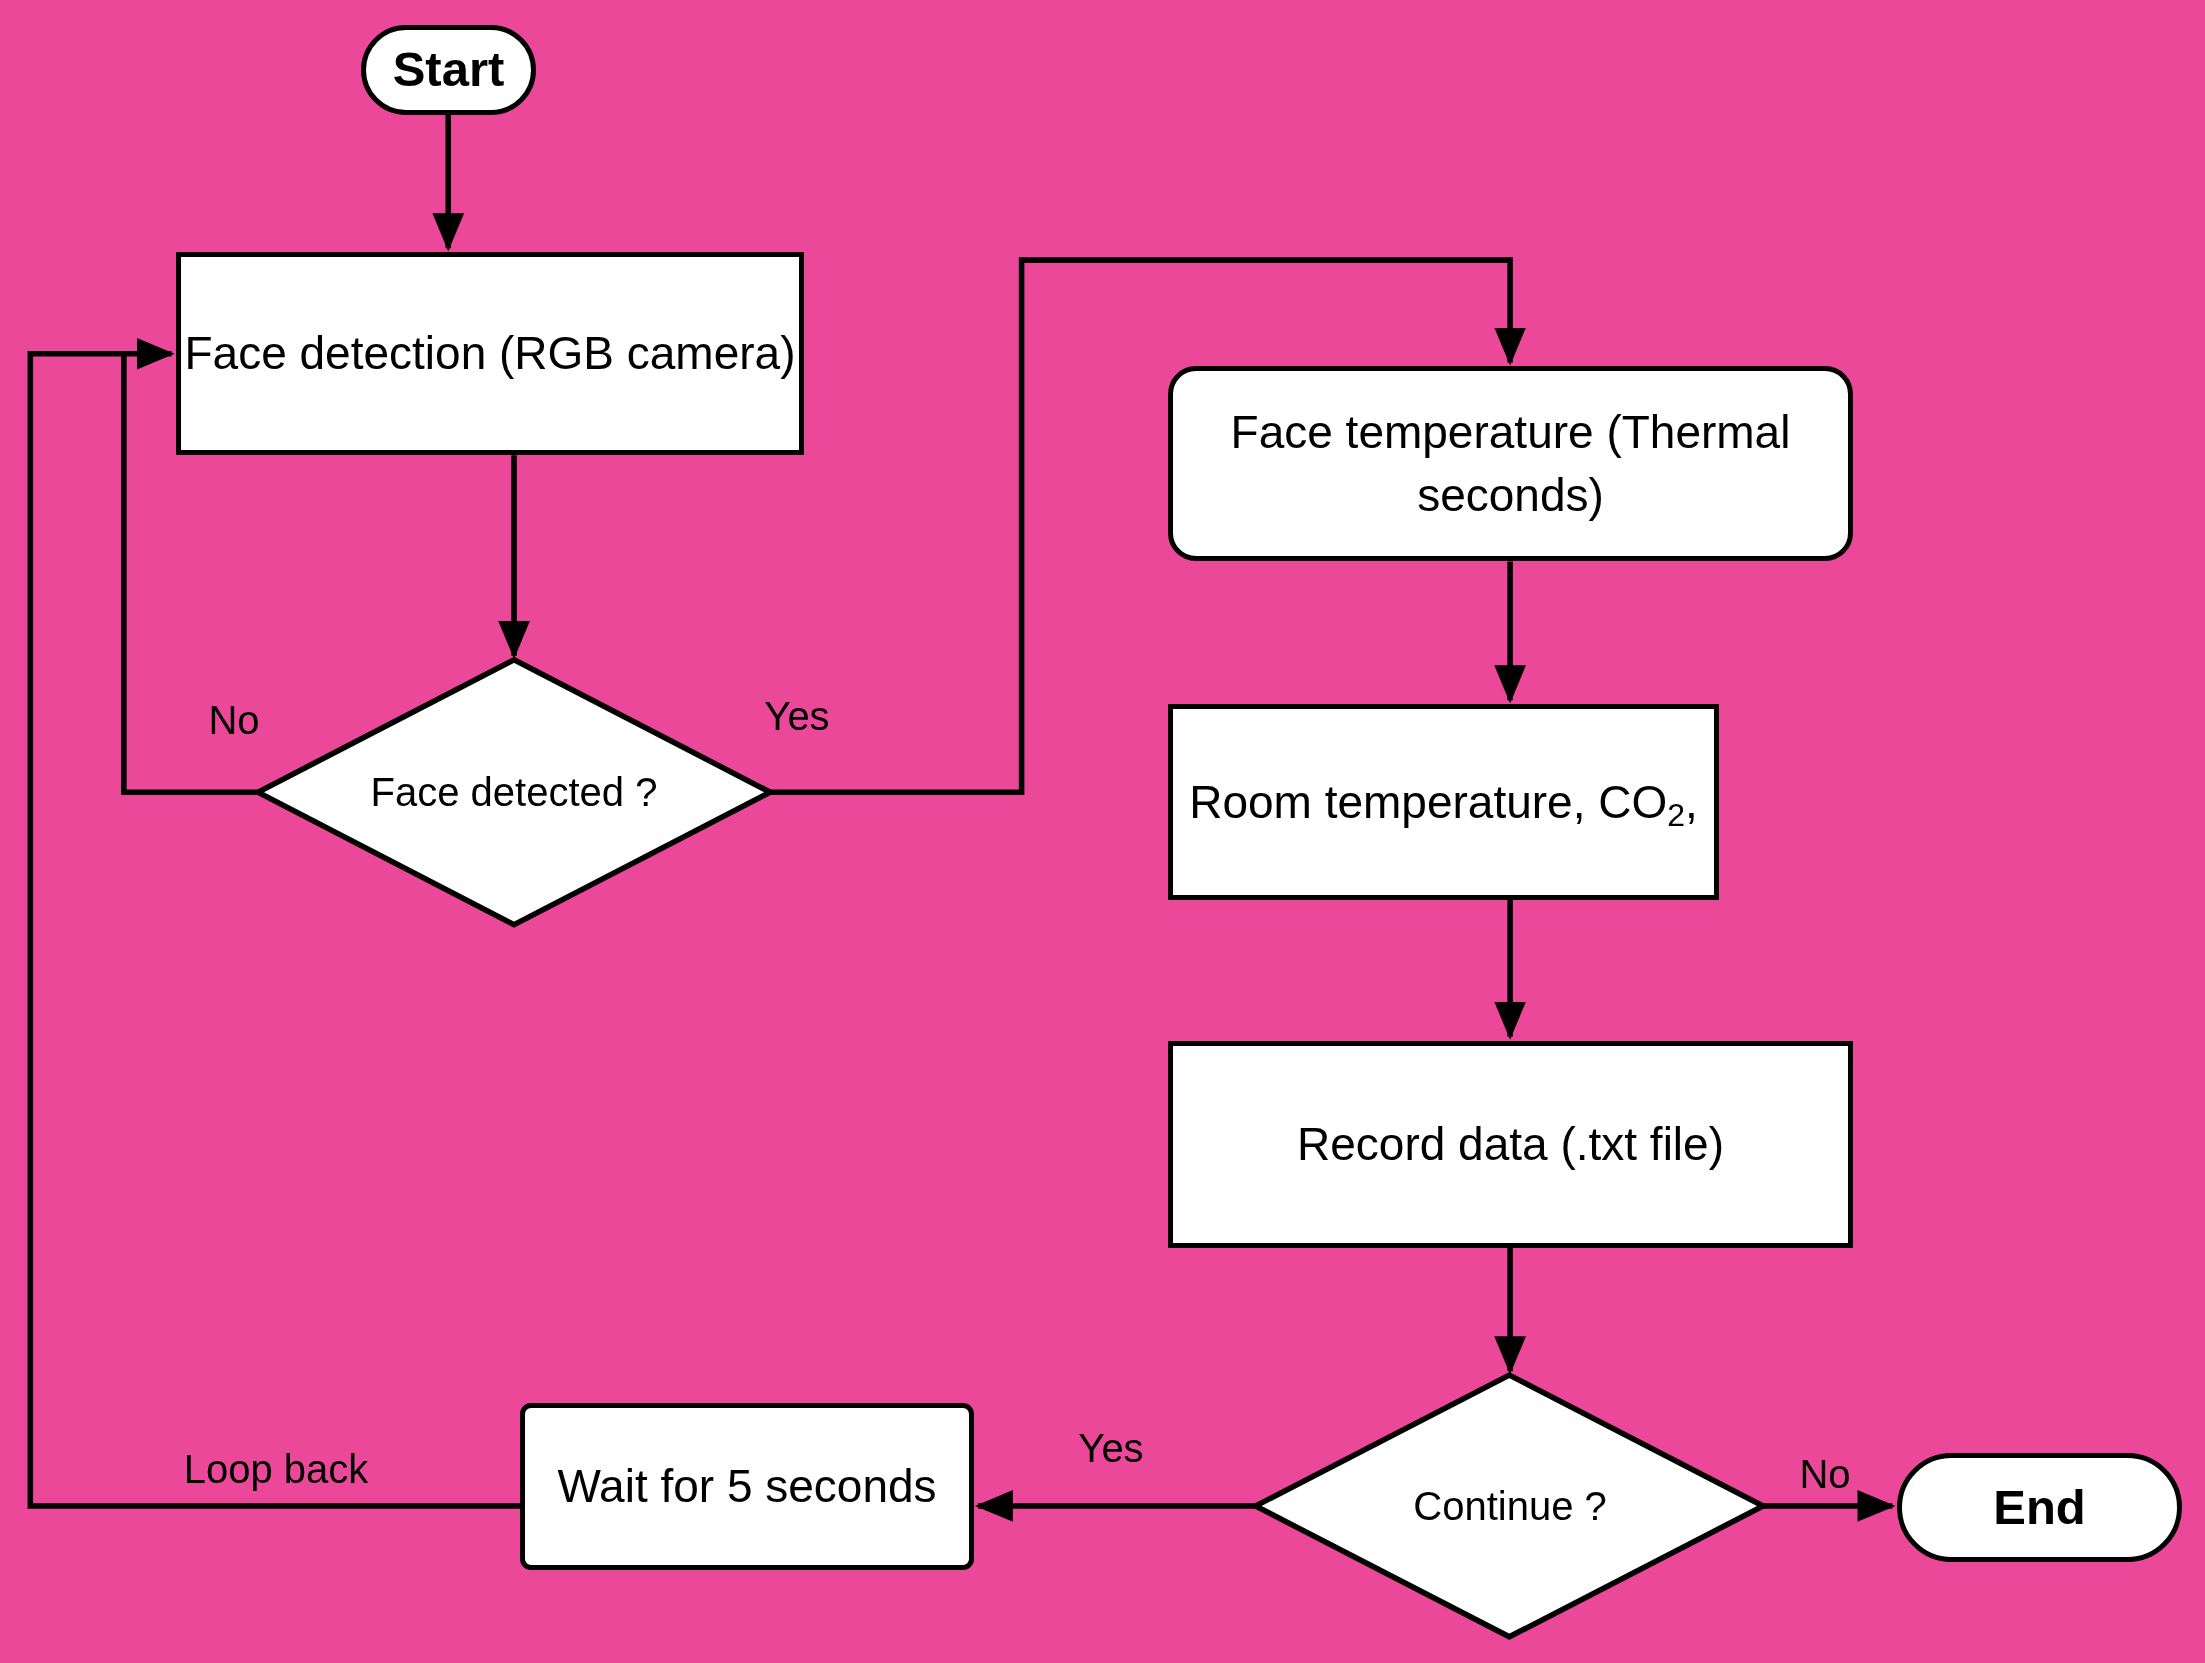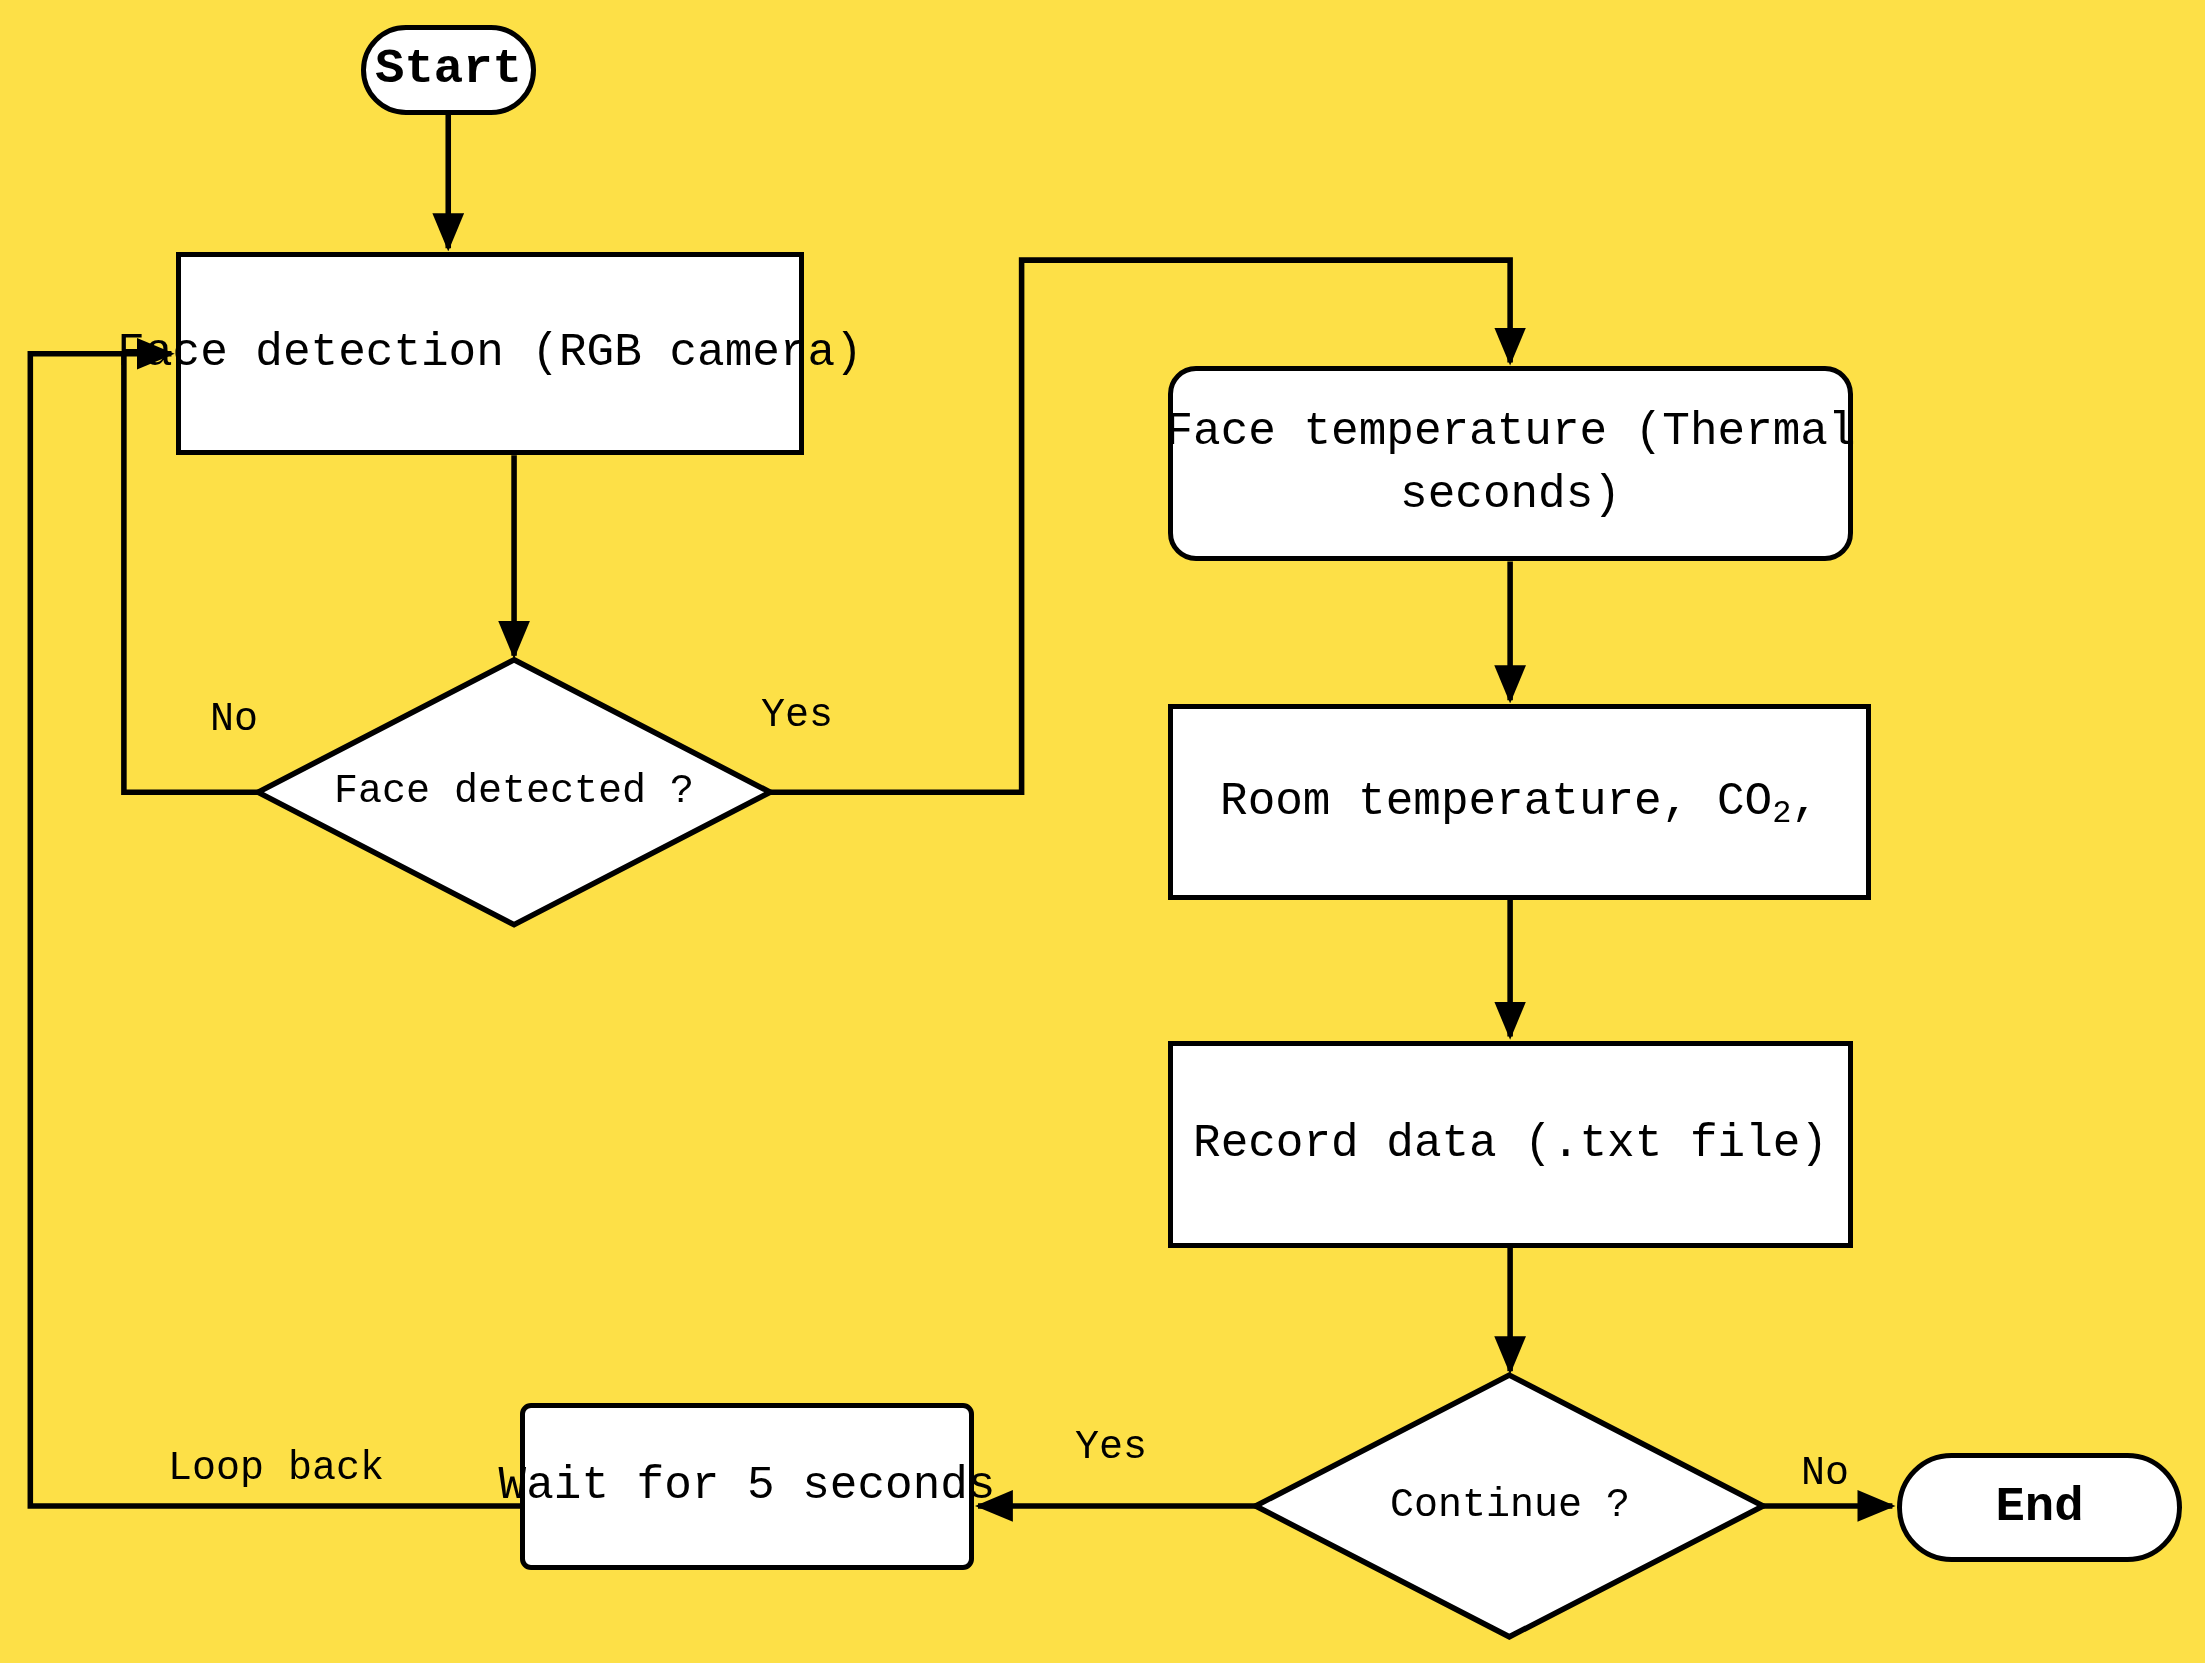--- a/index.html
+++ b/index.html
@@ -4,22 +4,22 @@
 <style>
   html, body {
     margin: 0;
     padding: 0;
     background: #ffffff;
   }
   #stage {
     position: relative;
     width: 2205px;
     height: 1663px;
-    background: #fde047;
-    font-family: Liberation Mono, monospace;
+    background: #ec4899;
+    font-family: Liberation Sans, sans-serif;
     color: #000000;
     overflow: hidden;
   }
   #connector-layer {
     position: absolute;
     left: 0;
     top: 0;
     width: 2205px;
     height: 1663px;
   }
@@ -50,21 +50,21 @@
     line-height: 63px;
     white-space: nowrap;
   }
   .terminator {
     font-weight: bold;
     font-size: 49px;
   }
   #n-start   { left: 361px;  top: 24.6px;   width: 175px; height: 90px; border-radius: 45px; }
   #n-facedet { left: 176px;  top: 252px;  width: 628px; height: 203px; }
   #n-facetmp { left: 1168px; top: 366px;  width: 685px; height: 195px; border-radius: 28px; }
-  #n-room    { left: 1168px; top: 704px;  width: 703px; height: 196px; }
+  #n-room    { left: 1168px; top: 704px;  width: 551px; height: 196px; }
   #n-record  { left: 1168px; top: 1041px; width: 685px; height: 207px; }
   #n-wait    { left: 520px;  top: 1403px; width: 454px; height: 167px; border-radius: 11px; }
   #n-end     { left: 1897px; top: 1453px; width: 285px; height: 109px; border-radius: 55px; }
   .diamond-label, .edge-label {
     position: absolute;
     transform: translate(-50%, -50%);
     font-size: 40px;
     line-height: 48px;
     white-space: nowrap;
     text-align: center;

